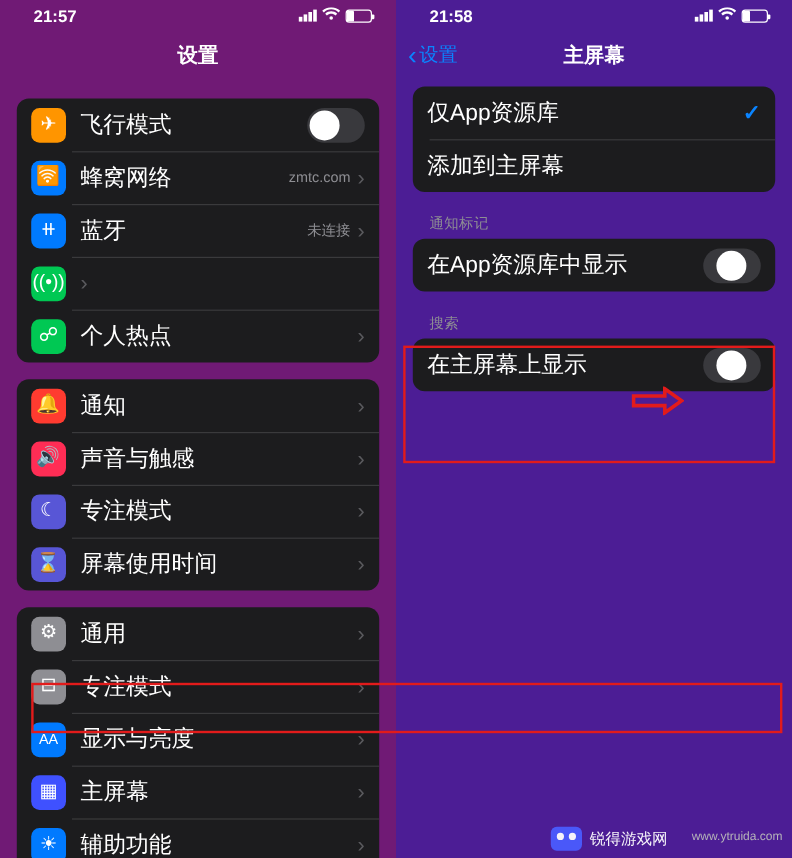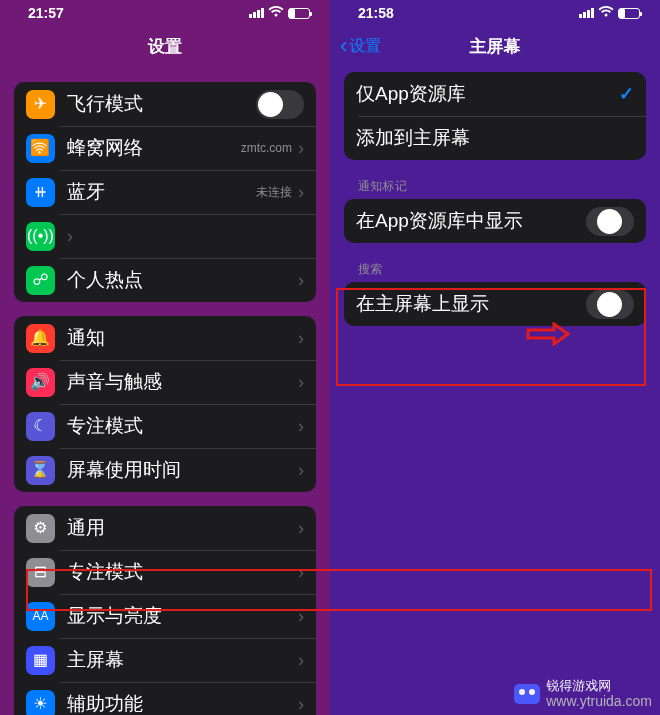--- a/index.html
+++ b/index.html
@@ -42,22 +42,22 @@
 
 .redbox-left { position:absolute; border: 2px solid #e21b1b; left: 26px; right: 8px; top: 569px; height: 42px; pointer-events:none; }
 .redbox-right-outer { position:absolute; border: 2px solid #e21b1b; left: 336px; right: 14px; top: 288px; height: 98px; pointer-events:none; }
 .arrow { position:absolute; left: 526px; top: 322px; pointer-events:none; }
 .arrow svg { display:block; }
 
 .watermark { position:absolute; right: 8px; bottom: 6px; display:flex; align-items:center; gap:6px; color:#fff; font-size:13px; opacity:0.95; }
 .wm-icon { width:26px; height:20px; background:#4a5cff; border-radius:5px; position:relative; }
 .wm-icon::before, .wm-icon::after { content:""; position:absolute; width:6px; height:6px; background:#fff; border-radius:50%; top:5px; }
 .wm-icon::before { left:5px; } .wm-icon::after { right:5px; }
-.wm-txt { display:flex; flex-direction:column; line-height:1.1; }
-.wm-sub { font-size:14px; color:#bbb; }
+.wm-txt { display:flex; line-height:1.1; }
+.wm-sub { font-size:10px; color:#bbb;margin-left:20px; }
 
 
 .ic-airplane{background:#ff9500}.ic-wifi{background:#007aff}.ic-bt{background:#007aff}.ic-cell{background:#00c853}.ic-hotspot{background:#00c853}
 .ic-notif{background:#ff3b30}.ic-sound{background:#ff2d55}.ic-focus{background:#5856d6}.ic-screen-time{background:#5856d6}
 .ic-general{background:#8e8e93}.ic-control{background:#8e8e93}.ic-display{background:#007aff}.ic-home{background:#3f51ff}
 .ic-access{background:#007aff}
 .glyph{color:#fff;font-size:16px;line-height:1}
 </style>
 </head>
 <body>

